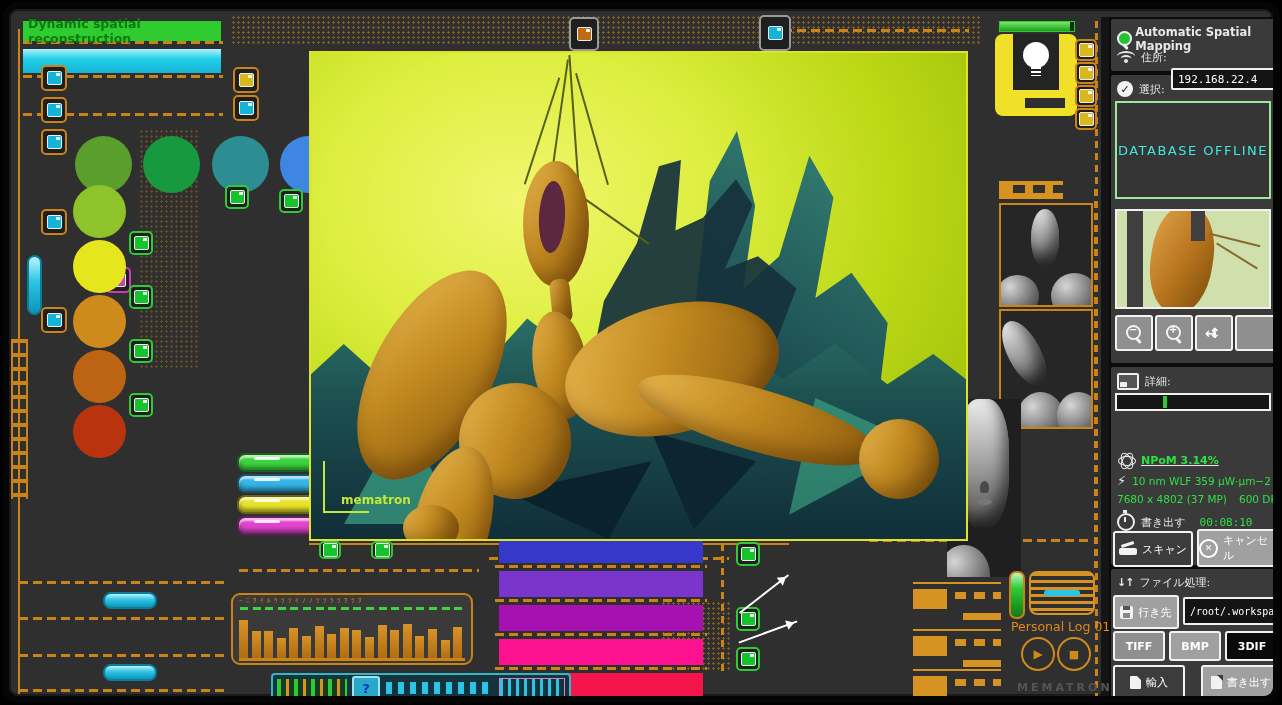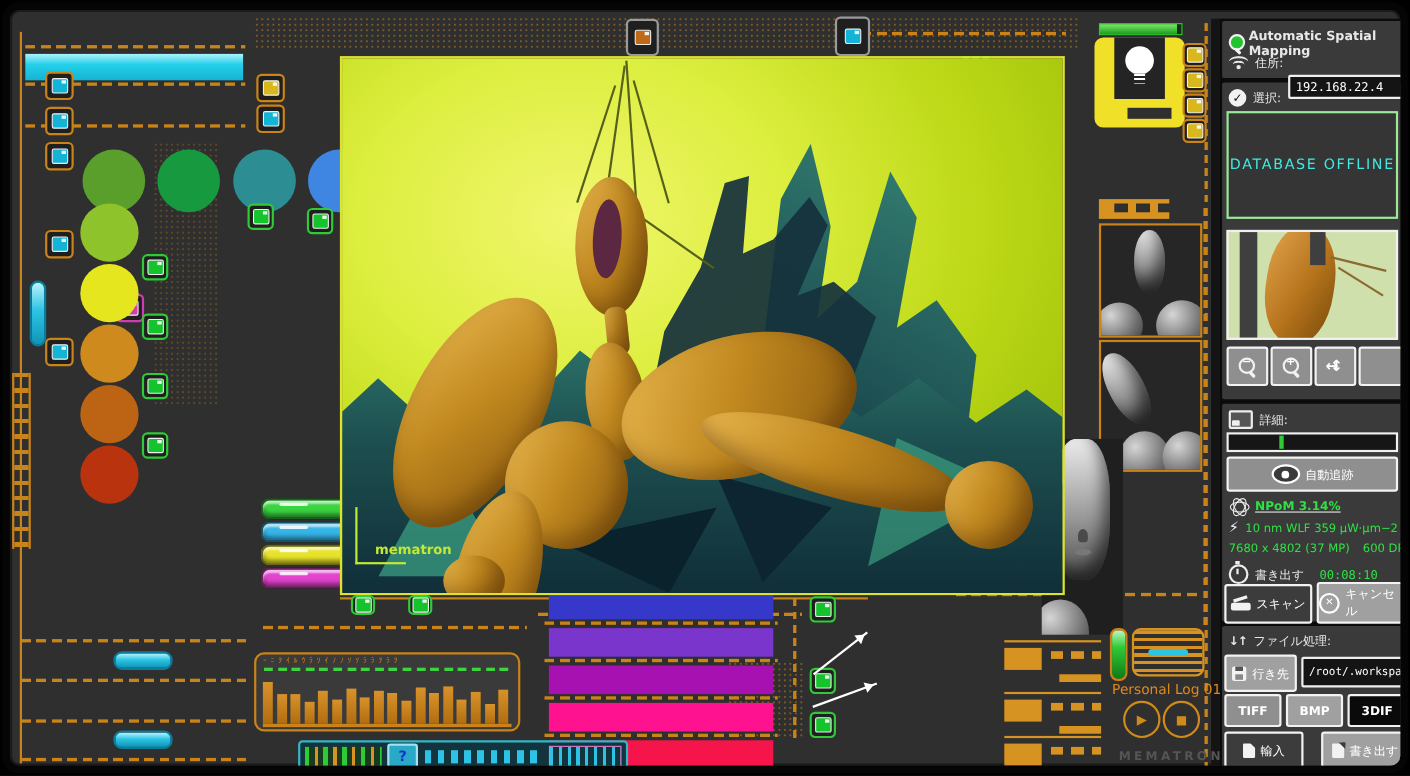--- a/index.html
+++ b/index.html
@@ -112,20 +112,23 @@
   <div class="tr hline" style="left:230px;top:560px;width:240px;"></div>
   <div class="tr dots" style="left:652px;top:592px;width:70px;height:70px;"></div>
   <div class="tr vline" style="left:712px;top:535px;height:130px;"></div>
   <div class="tr hline" style="left:760px;top:20px;width:200px;"></div>
   <div class="tr solidh" style="left:300px;top:534px;width:480px;"></div>
   <div class="tr dots" style="left:130px;top:120px;width:60px;height:240px;opacity:.35;"></div>
   <div class="tr hline" style="left:860px;top:530px;width:220px;"></div>
 
   <div class="tr solidv" style="left:1092px;top:8px;width:8px;height:690px;background:#141414;"></div>
 
+  <div style="position:absolute;left:14px;top:12px;width:198px;height:20px;background:#2ecc2e;color:#0e7a12;font-size:12.5px;font-weight:bold;display:flex;align-items:center;padding-left:5px;box-sizing:border-box;">
+    <span>Dynamic spatial reconstruction</span>
+  </div>
   <div style="position:absolute;left:14px;top:40px;width:198px;height:24px;background:linear-gradient(180deg,#aef2fa,#25d0ea 40%,#14b4d4);"></div>
 
   <div class="chip" style="left:32px;top:56px;">
         <span class="scr cyan"></span>
       </div>
   <div class="chip" style="left:32px;top:88px;">
         <span class="scr cyan"></span>
       </div>
   <div class="chip" style="left:32px;top:120px;">
         <span class="scr cyan"></span>
@@ -462,26 +465,20 @@
       </span>
     </div>
 
     <div class="srow" style="left:8px;top:356px;">
       <span class="i-imgframe"></span>
       <span>詳細:</span>
     </div>
     <div style="position:absolute;left:6px;top:376px;width:152px;height:14px;background:#161616;border:2px solid #f0f0f0;">
       <div style="position: absolute; top: 1px; width: 4px; height: 12px; background: rgb(46, 203, 54); left: 30%;"></div>
     </div>
-    <div class="sbtn" style="left:6px;top:398px;width:152px;height:28px;">
-      <span class="i-eye">
-            <i></i>
-          </span>
-      <span>自動追跡</span>
-    </div>
 
     <div class="srow" style="left:8px;top:434px;text-decoration:underline;">
       <span class="i-atom">
             <b></b>
             <b></b>
             <b></b>
           </span>
       <span class="green-text" style="font-weight:bold;">NPoM 3.14%</span>
     </div>
     <div class="srow" style="left:8px;top:456px;">

